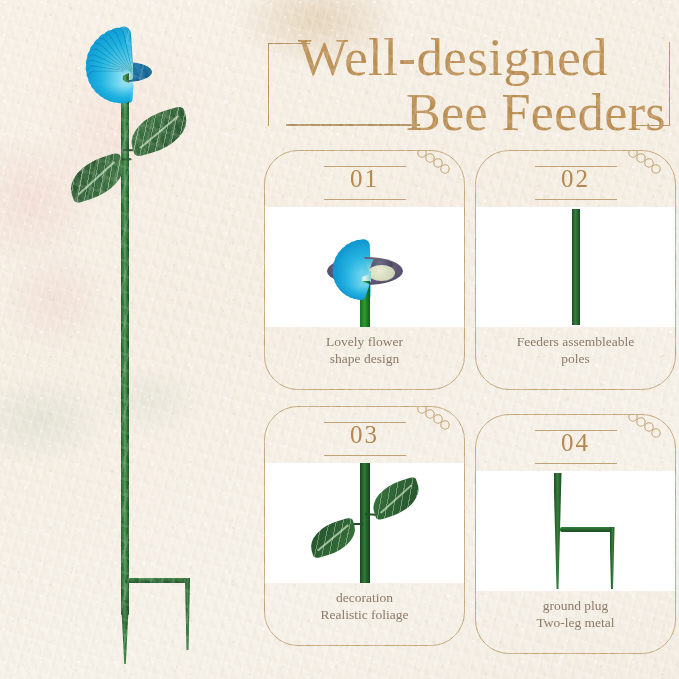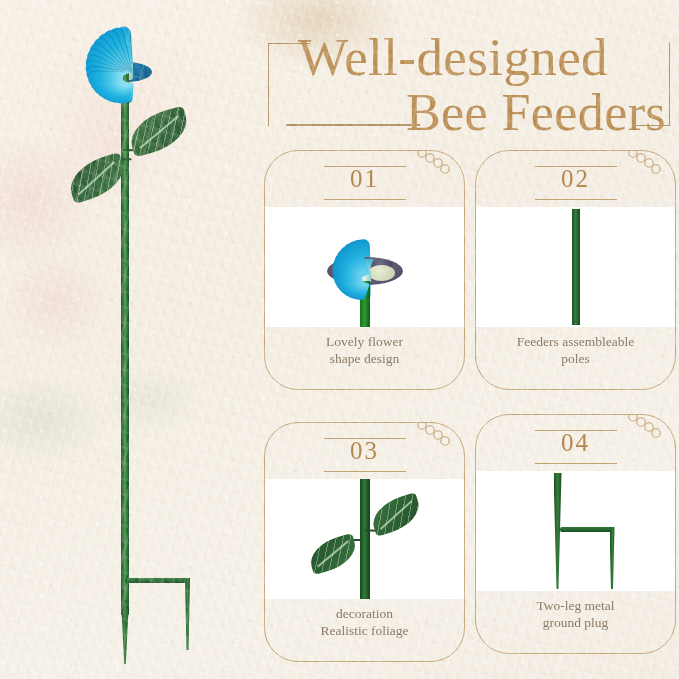--- a/index.html
+++ b/index.html
@@ -146,21 +146,21 @@
 
   
   .grid { position:absolute; left:264px; top:150px; width:412px; height:520px; }
   .card {
     position:absolute; width:201px; height:240px;
     border:1.3px solid #c4a476; border-radius:34px;
     overflow:hidden;
   }
   .card.c1 { left:0;   top:0; }
   .card.c2 { left:211px; top:0; }
-  .card.c3 { left:0;   top:272px;padding-left:28px; }
+  .card.c3 { left:0;   top:256px;padding-left:28px; }
   .card.c4 { left:211px; top:264px; }
 
   .card-num {
     position:absolute; top:14px; left:0; right:0; text-align:center;
     font-size:25px; color:#b4884e; letter-spacing:2px; z-index:3;
   }
   .num-rule-top, .num-rule-bot {
     position:absolute; left:50%; margin-left:-41px; width:82px; height:1px;
     background:#c3a275; z-index:3;
   }
@@ -406,22 +406,22 @@
     <div class="card c4">
       <div class="num-rule-top"></div>
       <div class="card-num">04</div>
       <div class="num-rule-bot"></div>
       <div class="panel">
         <div class="g-arm"></div>
         <div class="g-leg"></div>
         <div class="g-spike"></div>
       </div>
       <div class="card-caption">
+        <div>ground plug</div>
         <div>Two-leg metal</div>
-        <div>ground plug</div>
       </div>
       <svg class="beads" viewBox="0 0 54 50">
         <circle cx="6" cy="6" r="4.2" fill="none" stroke="#c4a476" stroke-width="1.1"></circle>
         <circle cx="14" cy="11" r="4.2" fill="none" stroke="#c4a476" stroke-width="1.1"></circle>
         <circle cx="22" cy="16" r="4.2" fill="none" stroke="#c4a476" stroke-width="1.1"></circle>
         <circle cx="29" cy="22" r="4.2" fill="none" stroke="#c4a476" stroke-width="1.1"></circle>
       </svg>
     </div>
 
   </div>

